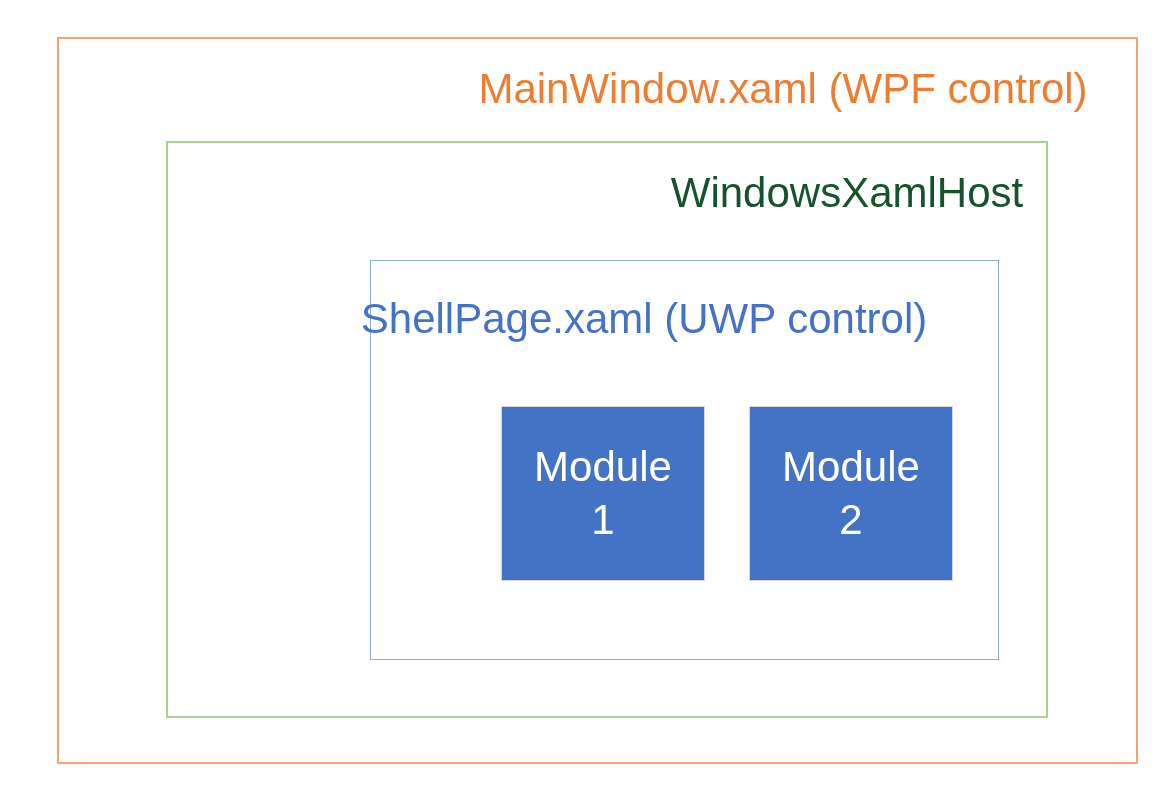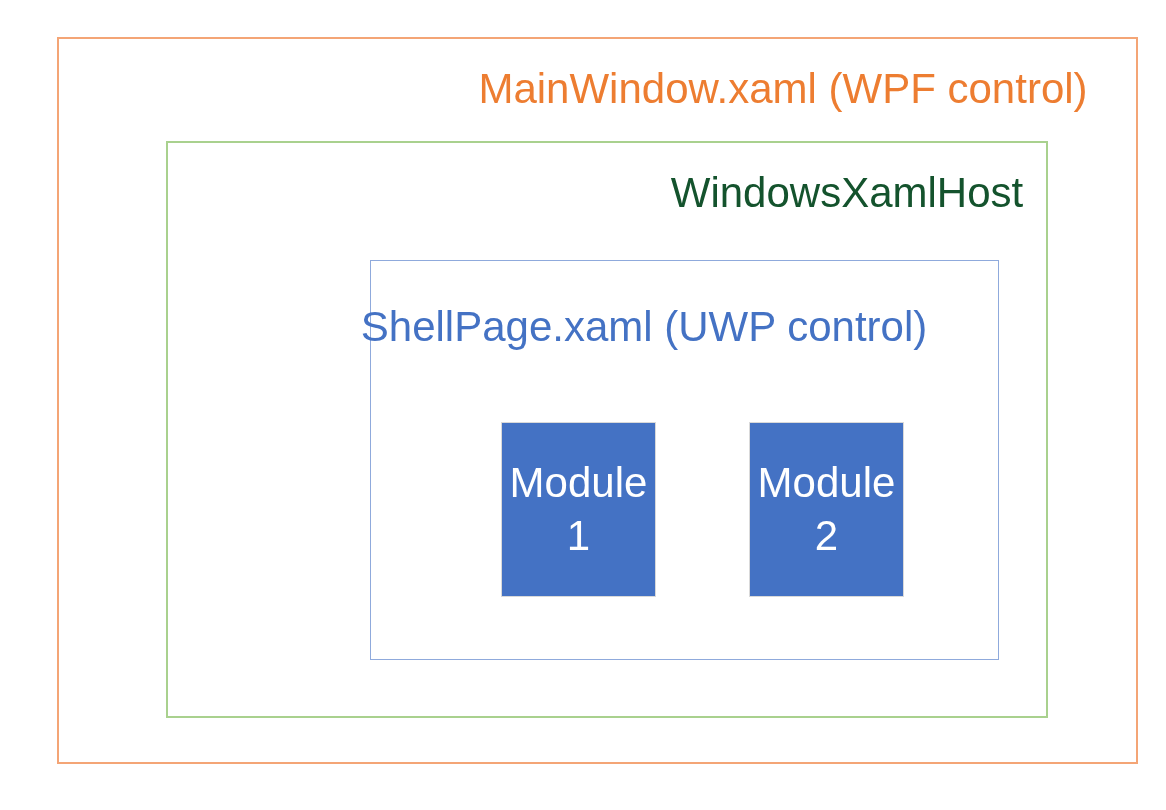--- a/index.html
+++ b/index.html
@@ -47,26 +47,25 @@
     left: 783px; top: 64px;
     color: #ED7D31;
   }
   .host-title {
     left: 847px; top: 168px;
     color: #14532d;
   }
   .shell-title {
     left: 644px; top: 294px;
     color: #4472C4;
-    margin-top: 8px;
   }
   .module-box {
     position: absolute;
-    top: 422px;
-    width: 155px; height: 175px;
+    top: 406px;
+    width: 204px; height: 175px;
     background: #4472C4;
     border: 1.5px solid #D9D9D9;
     box-sizing: border-box;
     display: flex;
     flex-direction: column;
     align-items: center;
     justify-content: center;
     color: #ffffff;
     font-size: 42px;
     line-height: 1.24;

